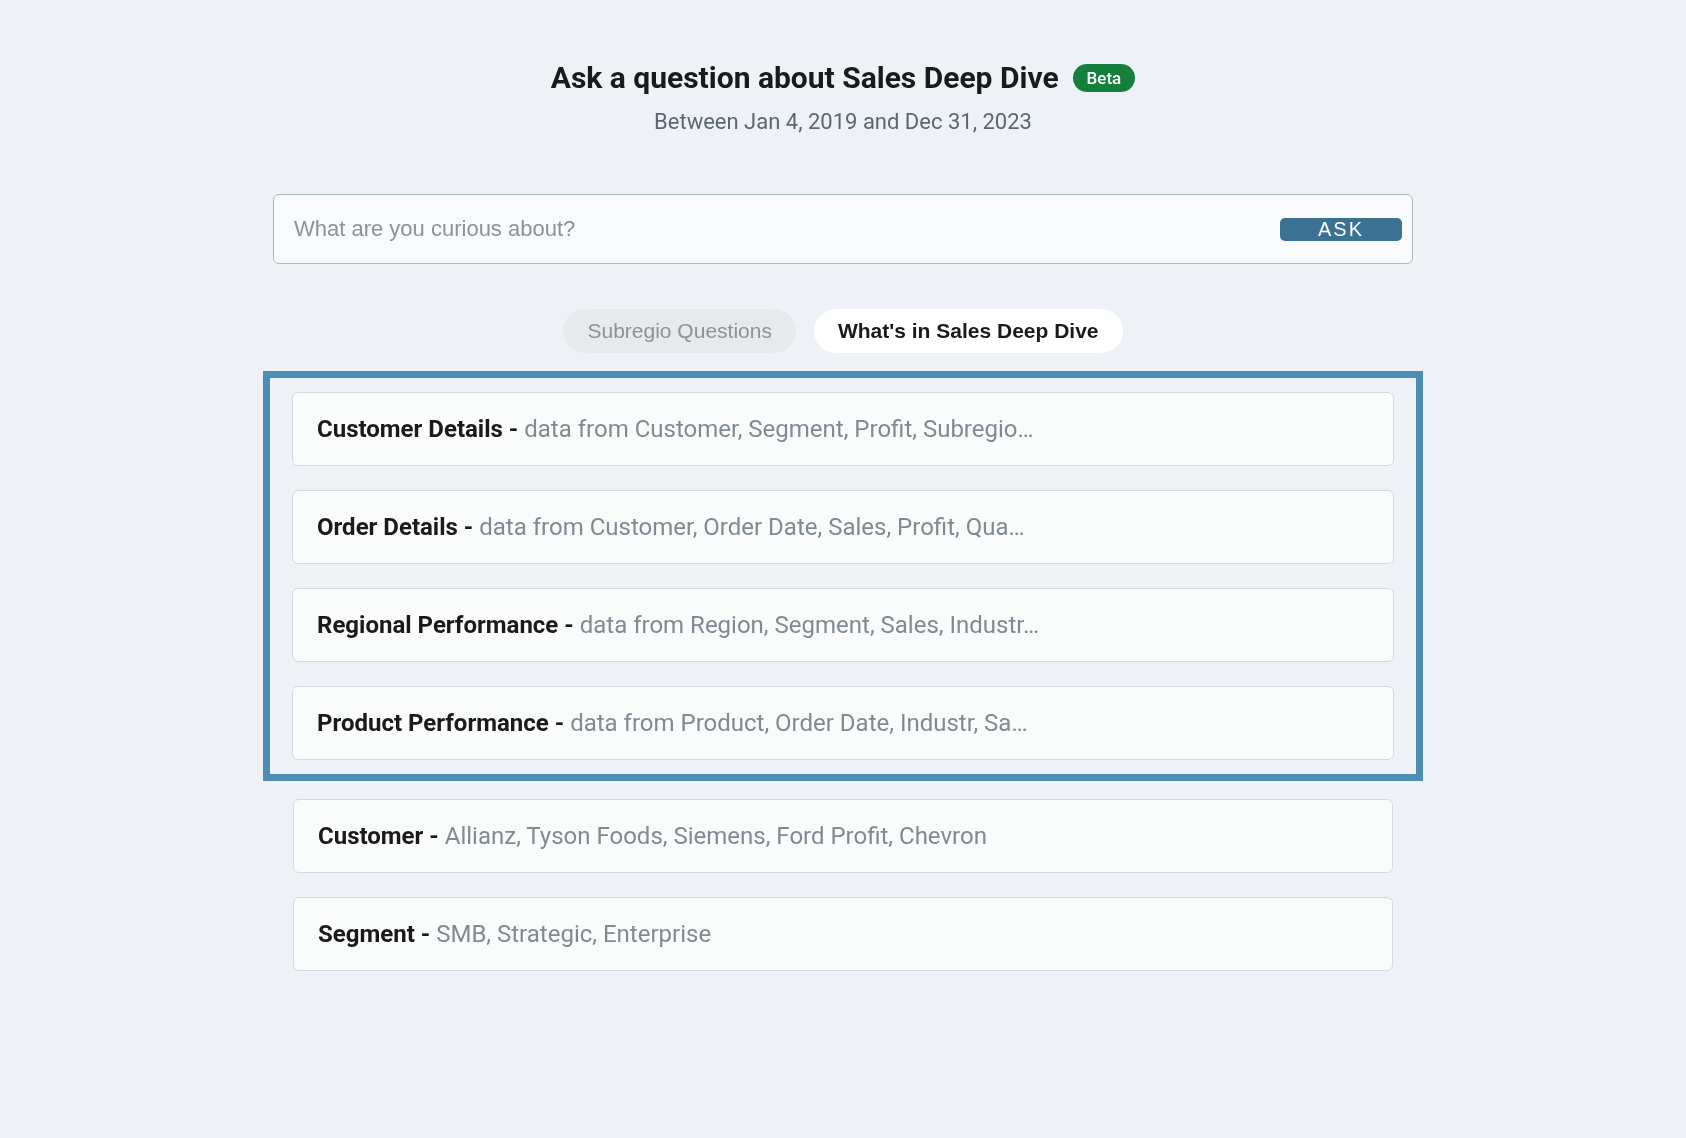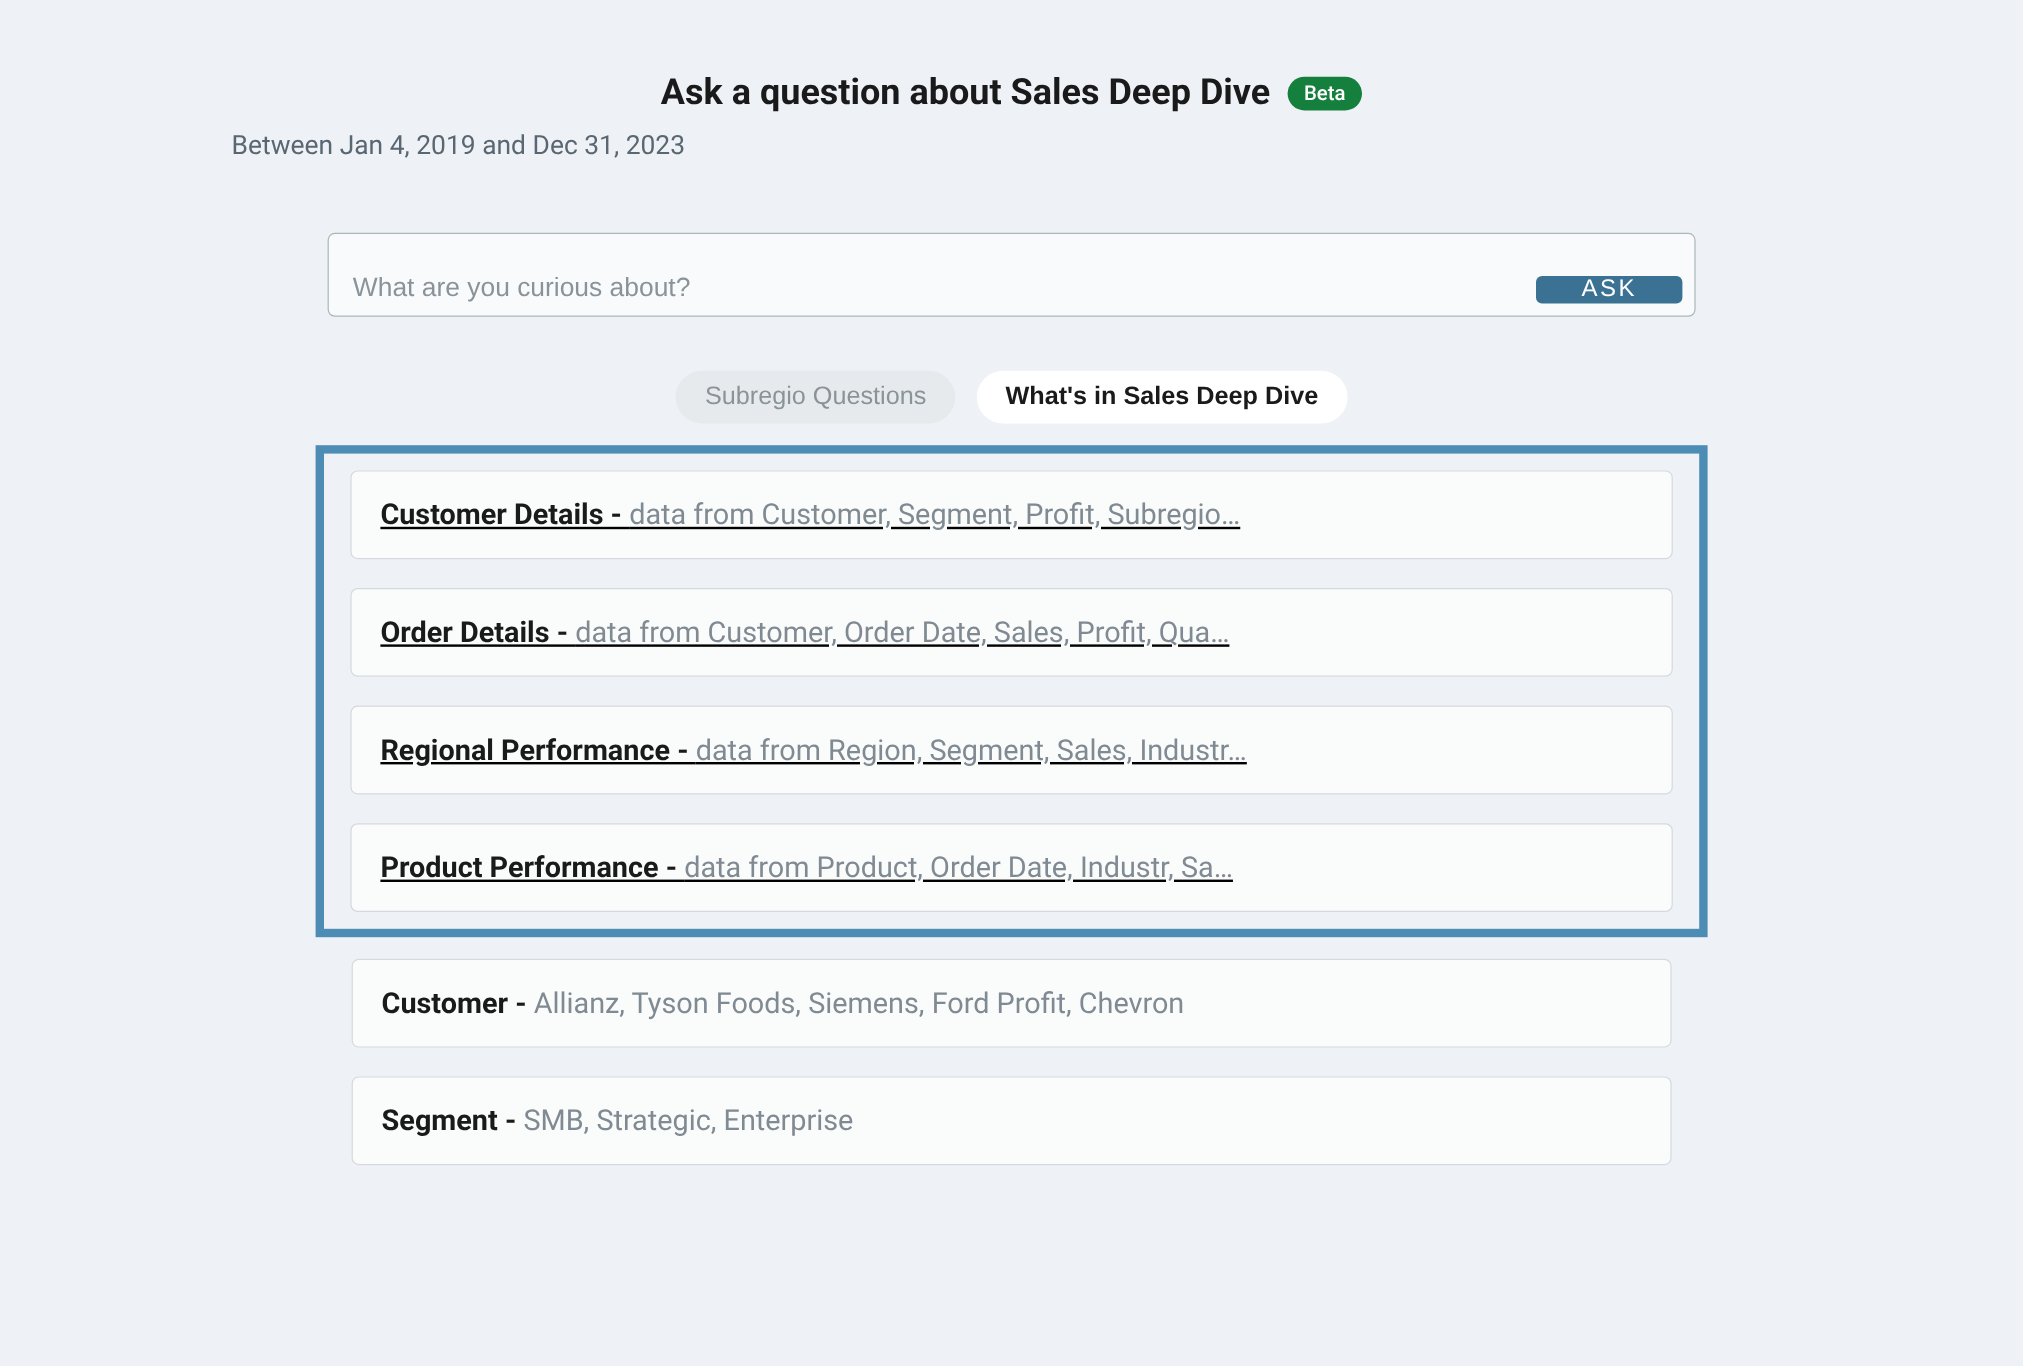--- a/index.html
+++ b/index.html
@@ -16,20 +16,21 @@
       padding: 60px 0;
     }
     
     .container {
       max-width: 1300px;
       margin: 0 auto;
       padding: 0;
     }
     
     .header {
+      text-align: center;
       margin-bottom: 60px;
     }
     
     .title-row {
       display: flex;
       align-items: center;
       justify-content: center;
       gap: 14px;
       margin-bottom: 14px;
     }
@@ -49,21 +50,21 @@
       border-radius: 16px;
     }
     
     .date-range {
       font-size: 22px;
       color: #5a6772;
     }
     
     .search-row {
       display: flex;
-      align-items: flex-end;
+      align-items: center;
       background-color: #f8fafb;
       border: 1px solid #aab7b8;
       border-radius: 6px;
       padding: 10px 10px 10px 20px;
       margin: 0 80px 45px 80px;
       height: 70px;
     }
     
     .search-input {
       flex: 1;
@@ -119,21 +120,20 @@
     
     .content-area {
       max-width: 1160px;
       margin: 0 auto;
     }
     
     .highlight-box {
       border: 7px solid #4d8cb4;
       padding: 14px 22px 14px 22px;
       margin-bottom: 18px;
-      text-decoration: underline;
     }
     
     .card {
       background-color: #fafbfb;
       border: 1px solid #d5d9dd;
       border-radius: 6px;
       padding: 22px 24px;
       margin-bottom: 24px;
       font-size: 24px;
       white-space: nowrap;

